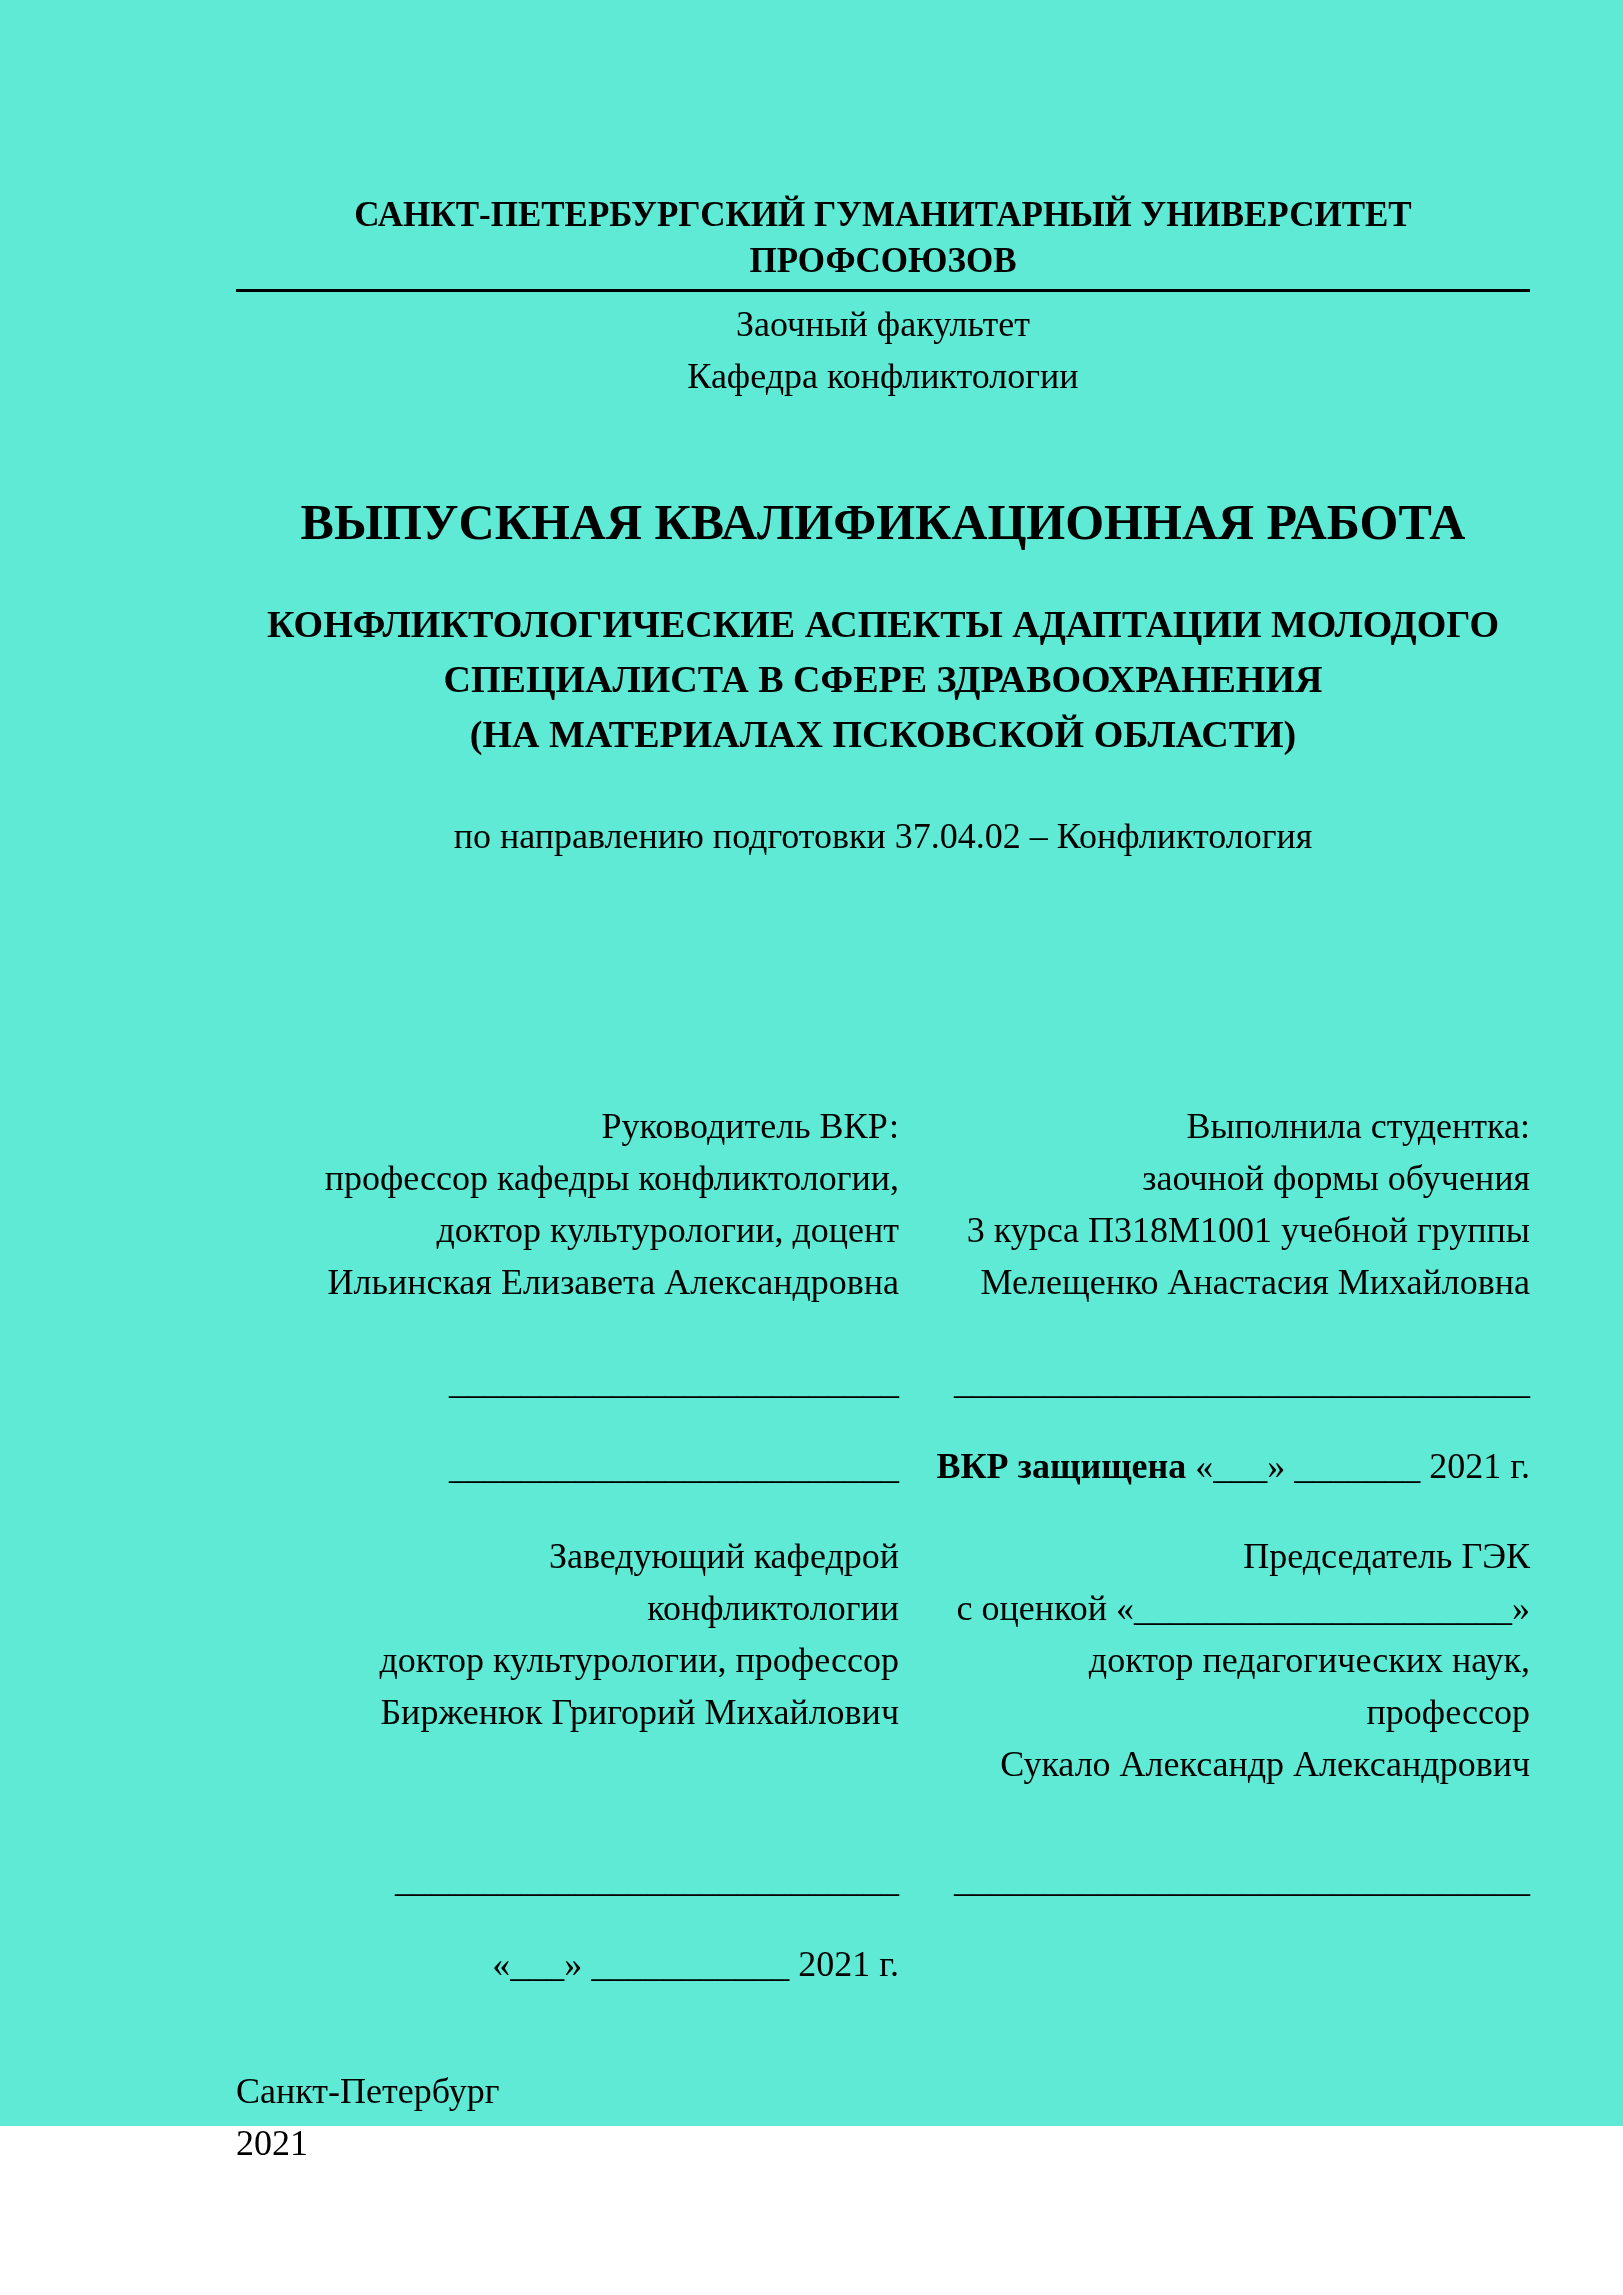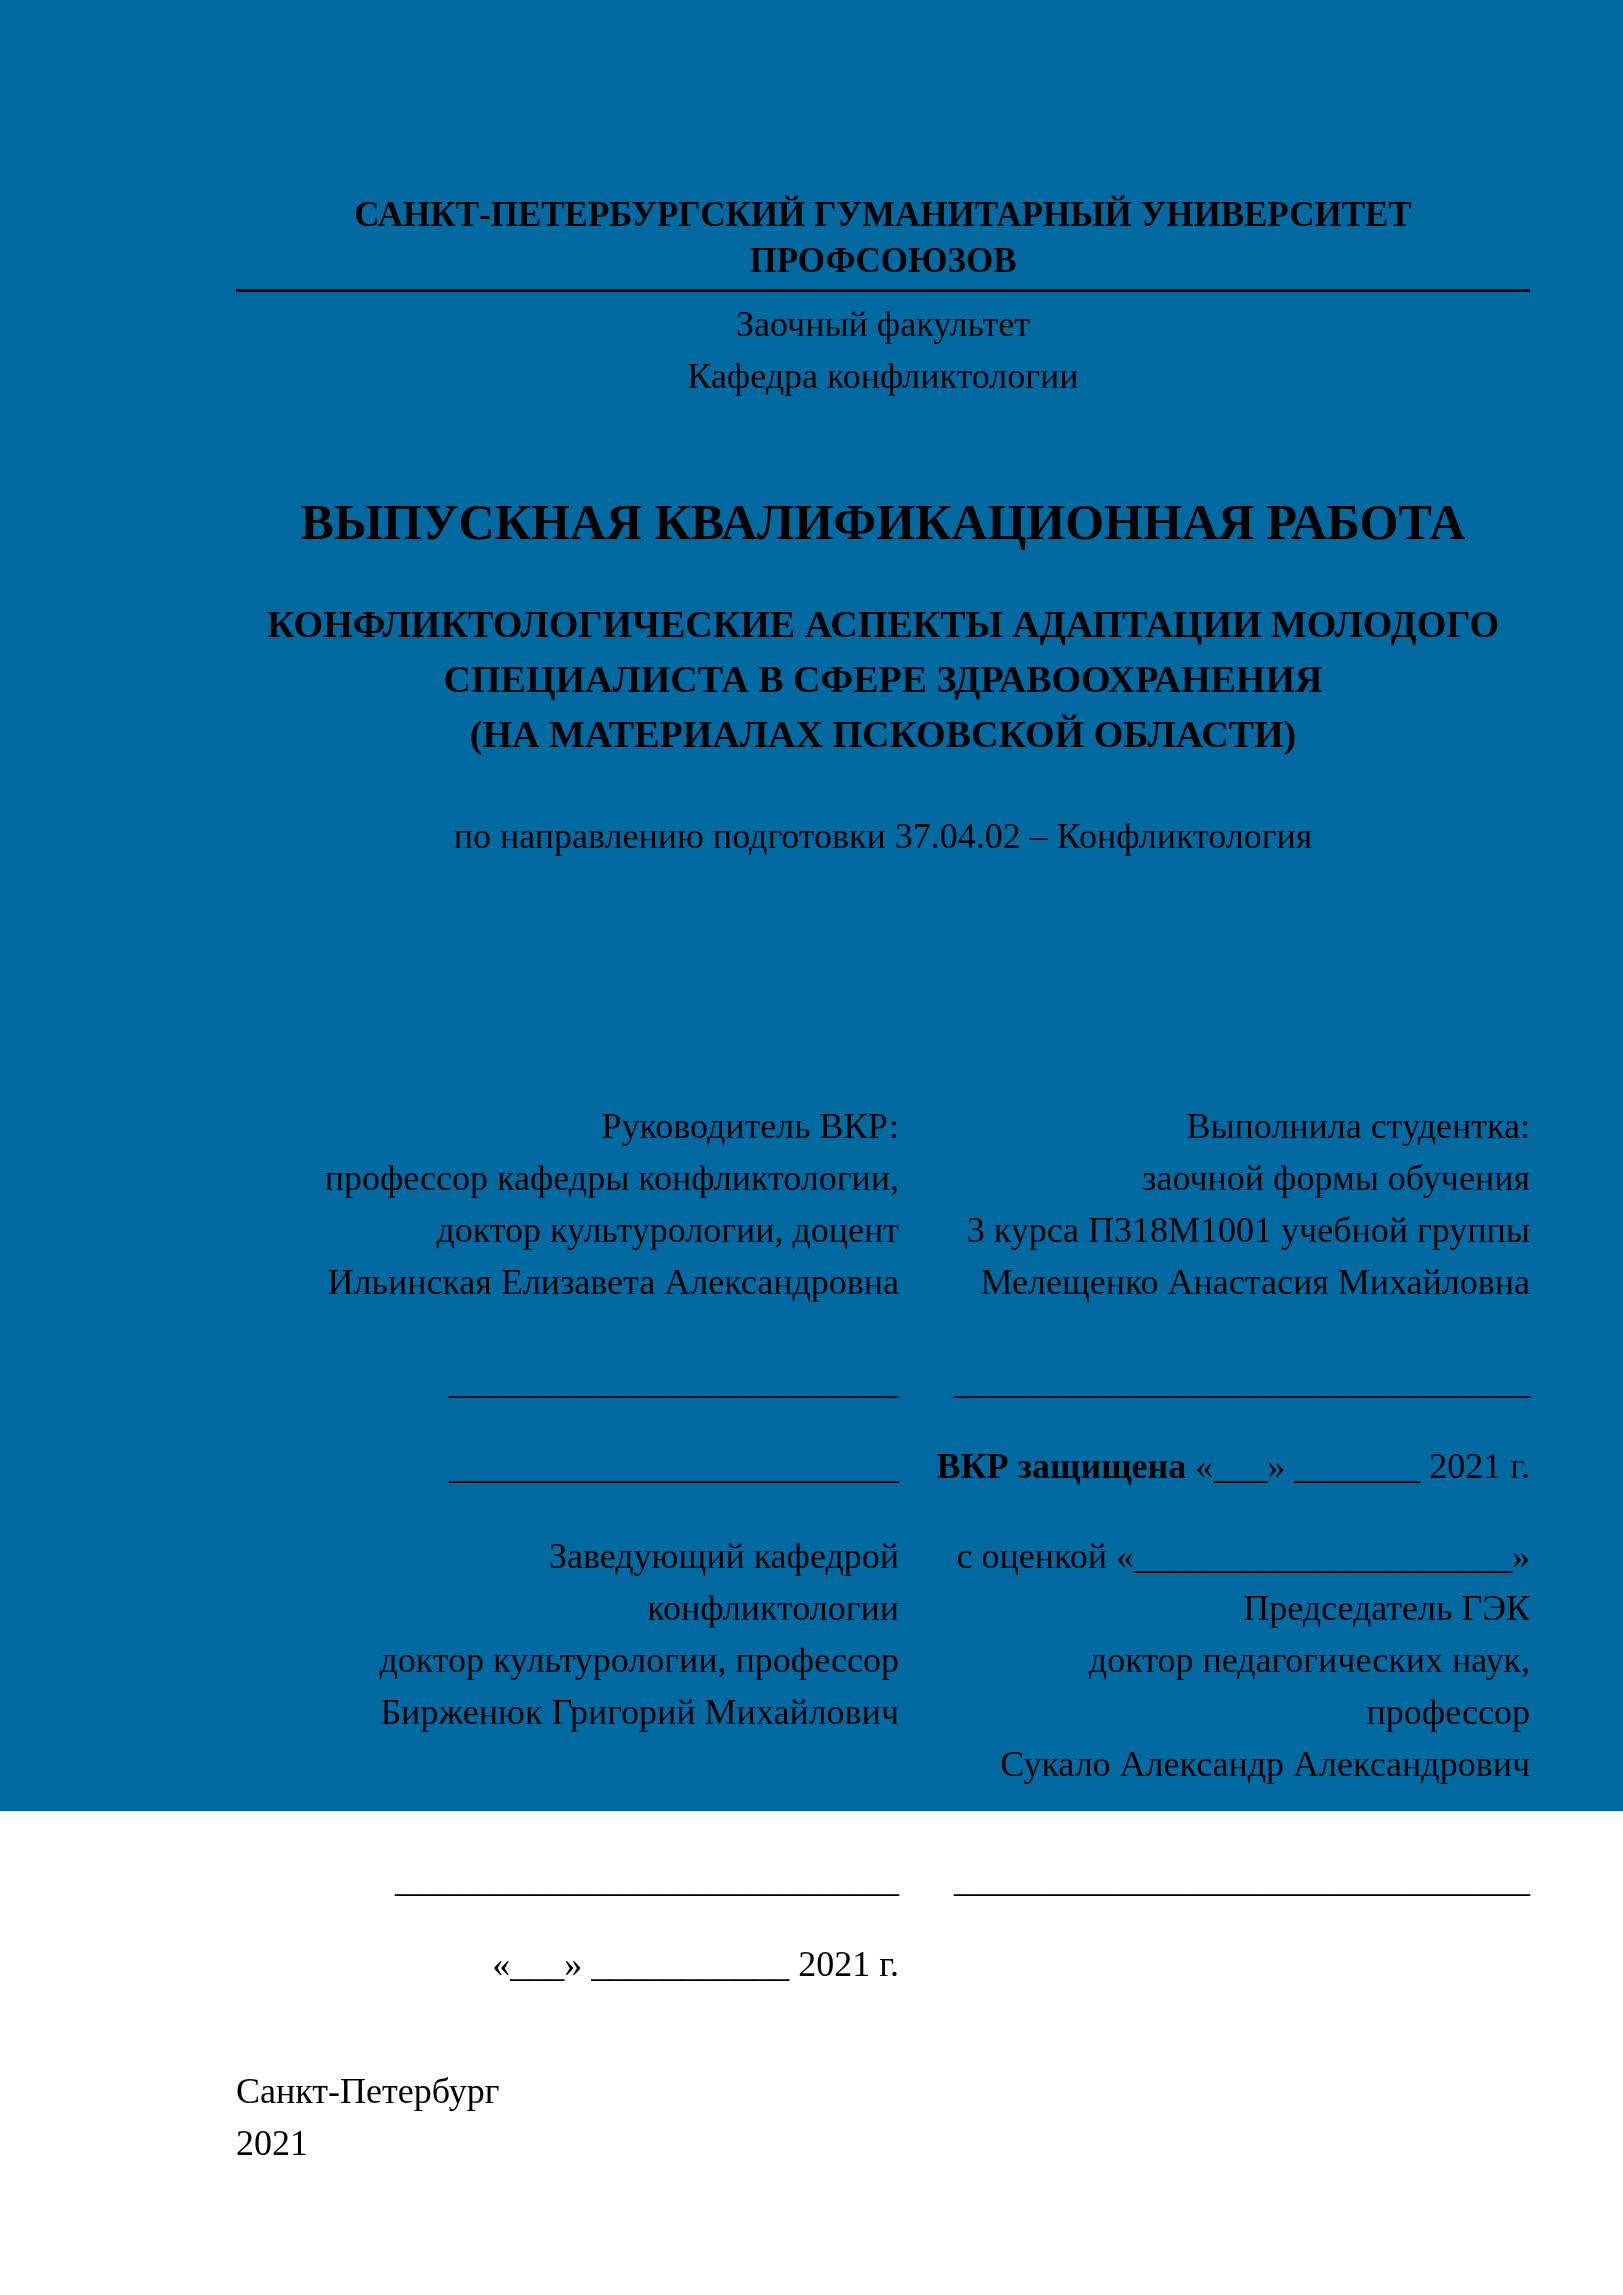--- a/index.html
+++ b/index.html
@@ -8,27 +8,27 @@
     background: #ffffff;
   }
   body {
     width: 1623px;
     height: 2295px;
     position: relative;
   }
   .page {
     box-sizing: border-box;
     width: 1623px;
-    height: 1811px;
+    height: 2126px;
     padding: 192px 93px 0 236px;
     font-family: "Liberation Serif", "DejaVu Serif", serif;
     font-size: 36px;
     line-height: 52px;
     color: #000000;
-    background: #0369a1;
+    background: #5eead4;
   }
   .bold   { font-weight: bold; }
 
   .university-header {
     font-weight: bold;
     font-size: 35px;
     text-align: center;
     border-bottom: 3.1px solid #000000;
     padding-bottom: 4.7px;
     line-height: 46px;
@@ -127,22 +127,22 @@
     </div>
 
     <div class="col-row row-blocks-2">
       <div>
         <div>Заведующий кафедрой</div>
         <div>конфликтологии</div>
         <div>доктор культурологии, профессор</div>
         <div>Бирженюк Григорий Михайлович</div>
       </div>
       <div>
+        <div>Председатель ГЭК</div>
         <div>с оценкой «_____________________»</div>
-        <div>Председатель ГЭК</div>
         <div>доктор педагогических наук,</div>
         <div>профессор</div>
         <div>Сукало Александр Александрович</div>
       </div>
     </div>
 
     <div class="col-row row-sig-3">
       <div>____________________________</div>
       <div>________________________________</div>
     </div>

